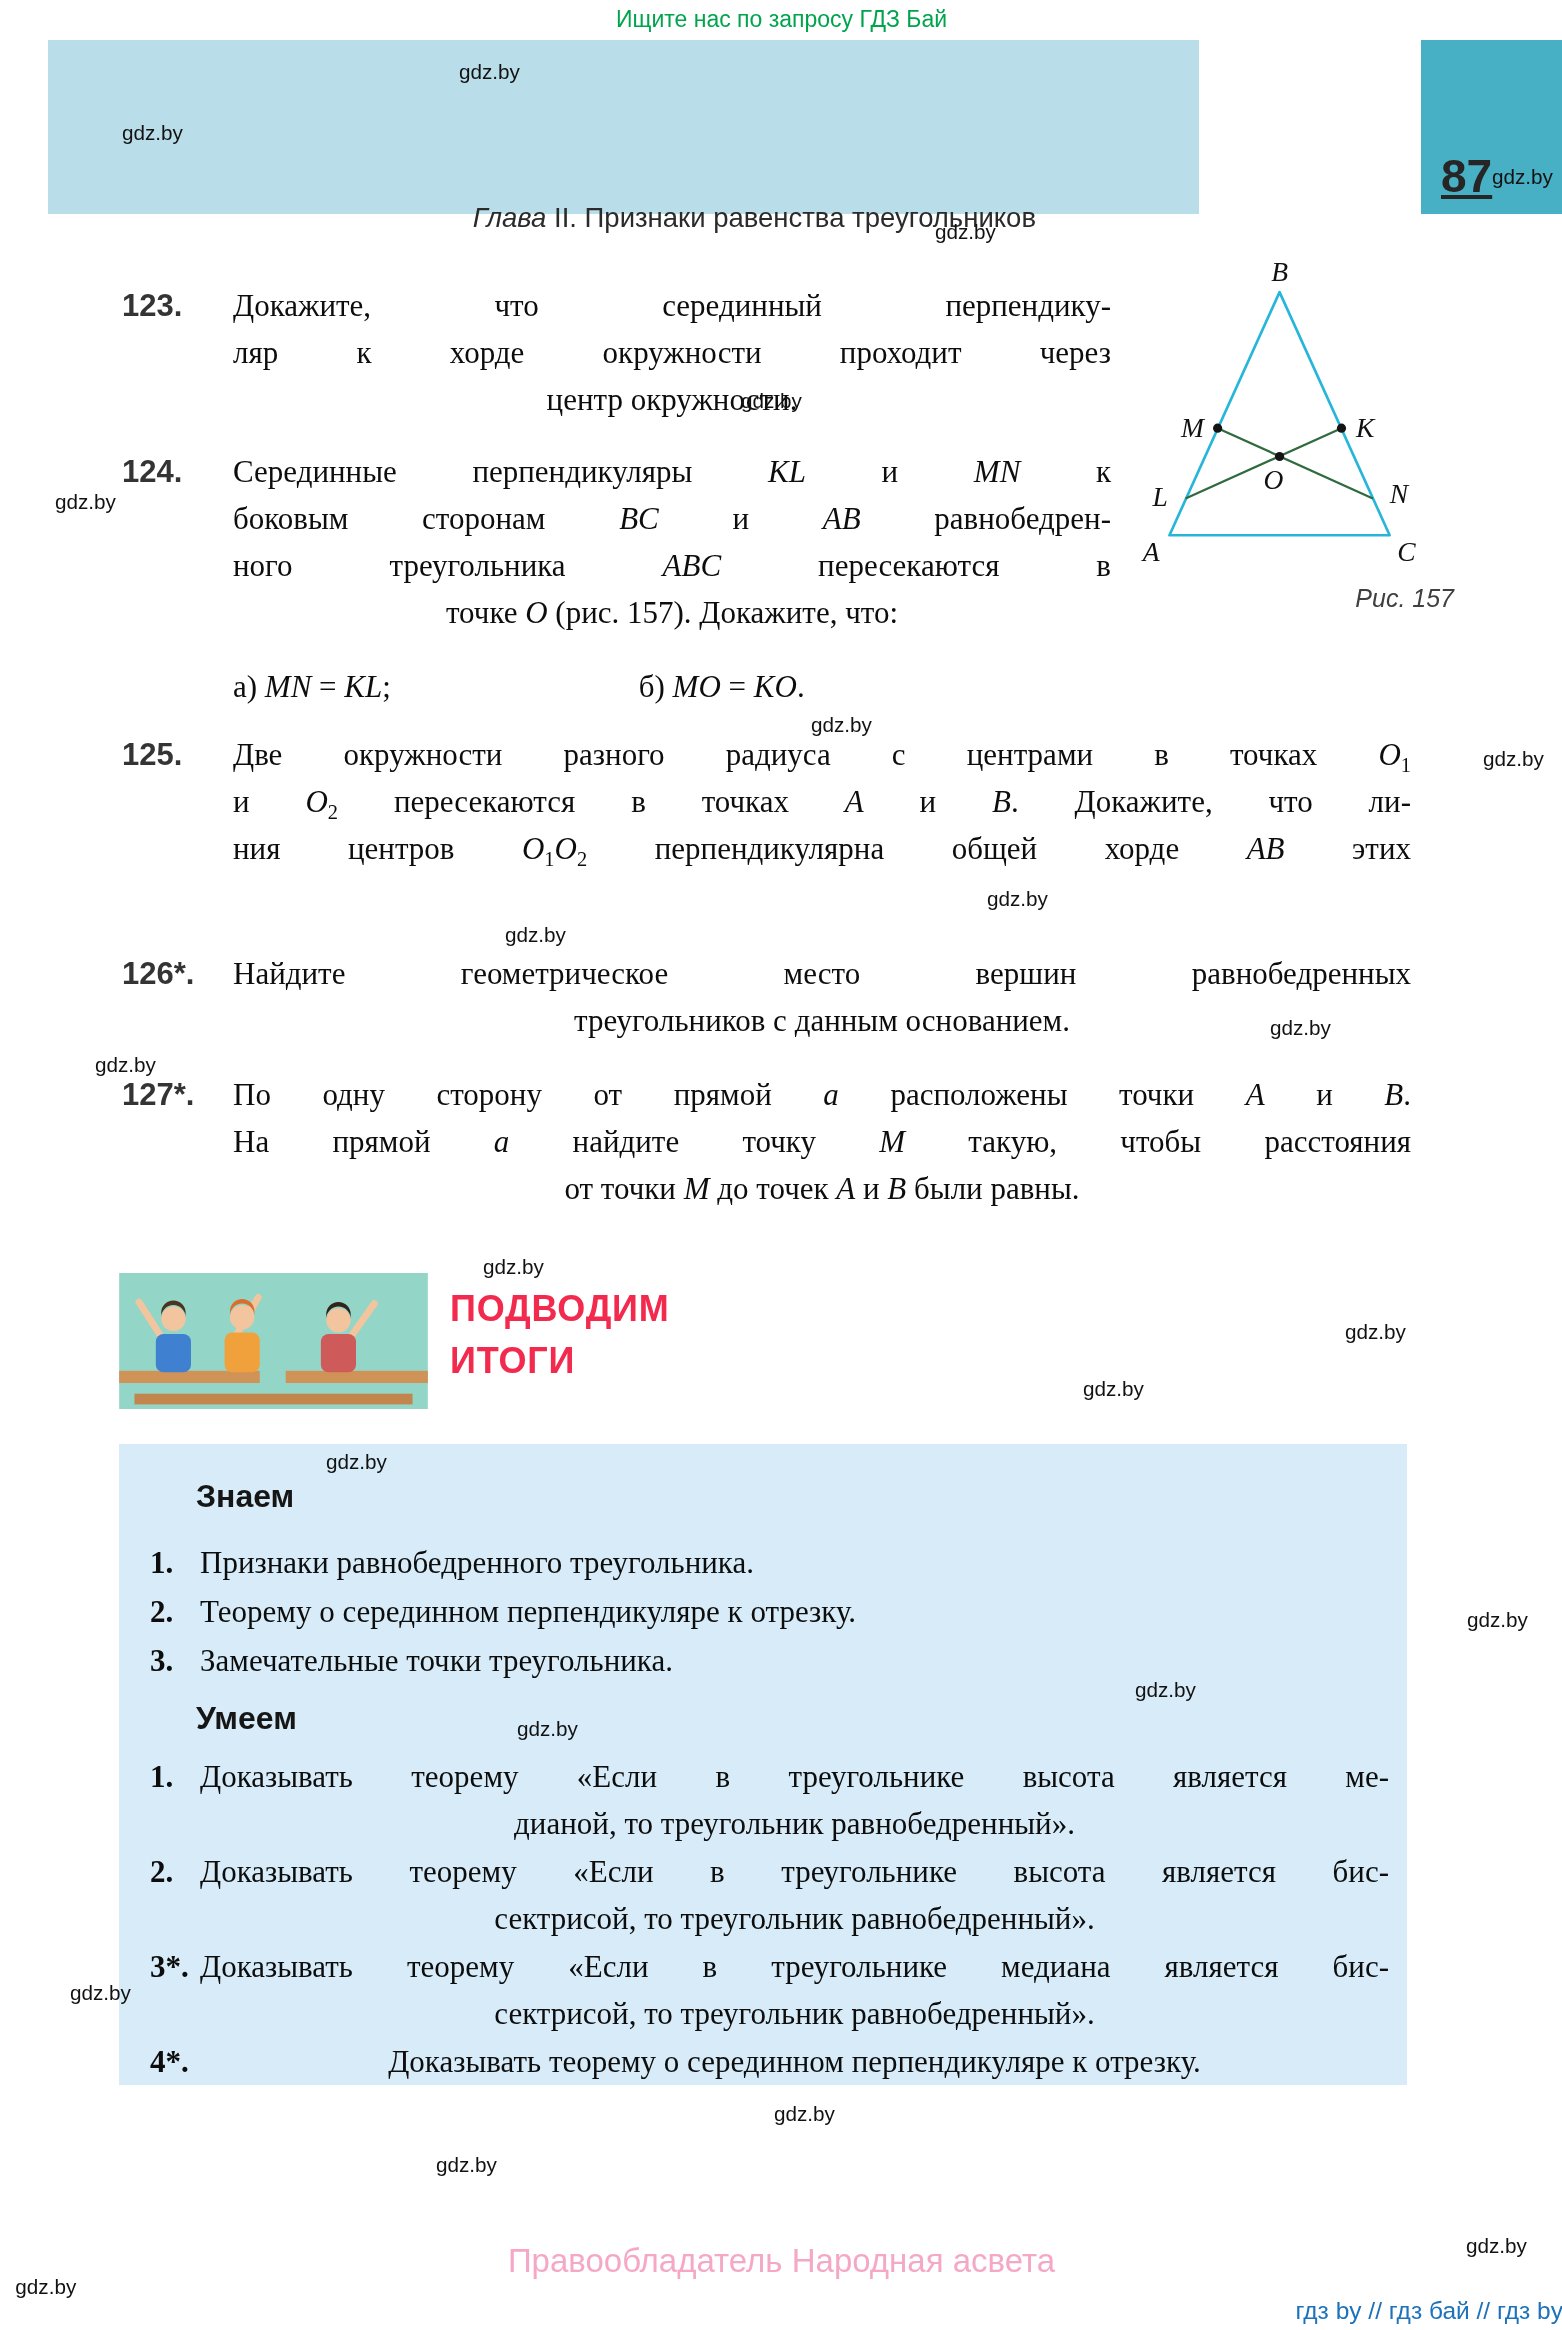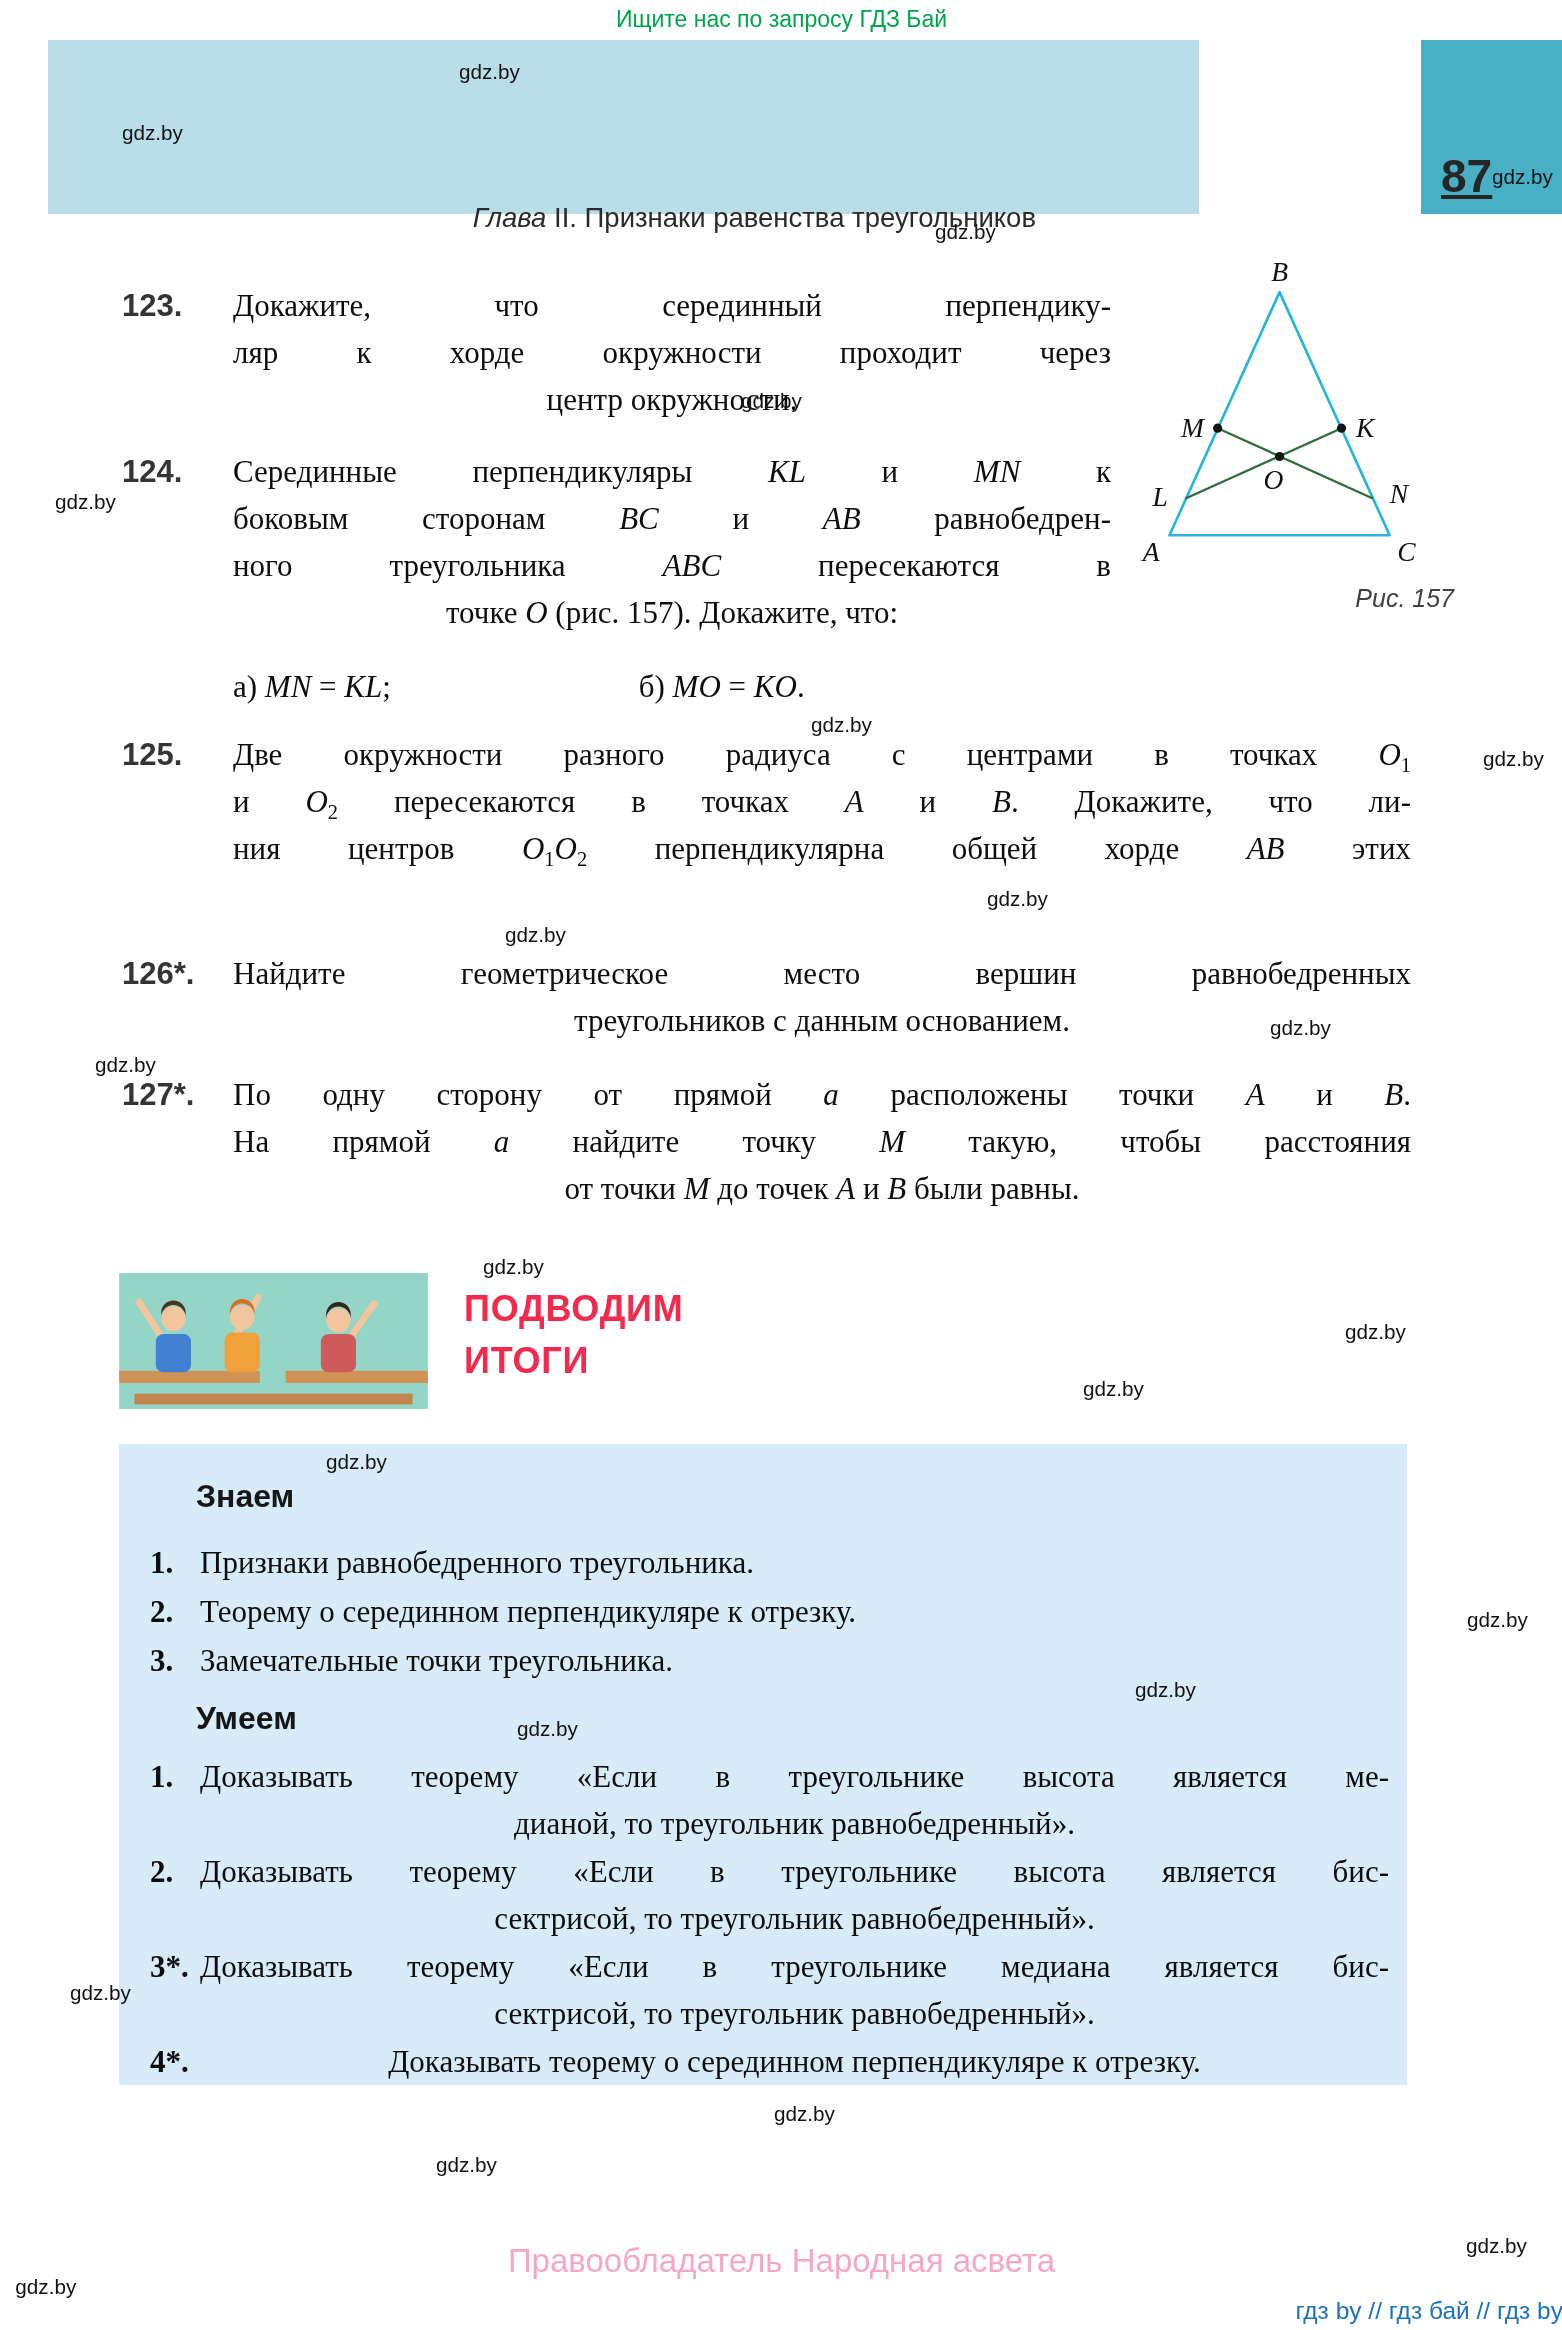--- a/index.html
+++ b/index.html
@@ -33,21 +33,21 @@
   .subline{position:absolute;left:233px;top:663px;font-size:31px;line-height:47px;}
   .sub-a{display:inline-block;width:398px;}
 
   .fig{position:absolute;left:1125px;top:260px;}
   .flabel{font-family:"Liberation Serif",serif;font-style:italic;font-size:36px;fill:#111;}
   .figcap{position:absolute;left:1125px;top:584px;width:329px;text-align:right;
         font-family:"Liberation Sans",sans-serif;font-style:italic;font-size:25px;color:#404040;}
 
   .illus{position:absolute;left:119px;top:1273px;}
   .sum-head{position:absolute;left:450px;font-family:"Liberation Sans",sans-serif;
-        font-weight:bold;font-size:36px;letter-spacing:0.8px;margin-left:14px;}
+        font-weight:bold;font-size:36px;letter-spacing:0.8px;}
   .sum-head.l1{top:1288px;}
   .sum-head.l2{top:1340px;}
 
   .sumbox{position:absolute;left:119px;top:1444px;width:1288px;height:641px;}
   .sb-title{position:absolute;left:77px;font-family:"Liberation Sans",sans-serif;
         font-weight:bold;font-size:32px;color:#161616;}
   .bitem{position:absolute;left:31px;font-size:31px;line-height:47px;}
   .bitem .inum{position:absolute;left:0;top:0;font-weight:bold;}
   .bitem .itext{margin-left:50px;}
   .wide2{width:1189px;}

